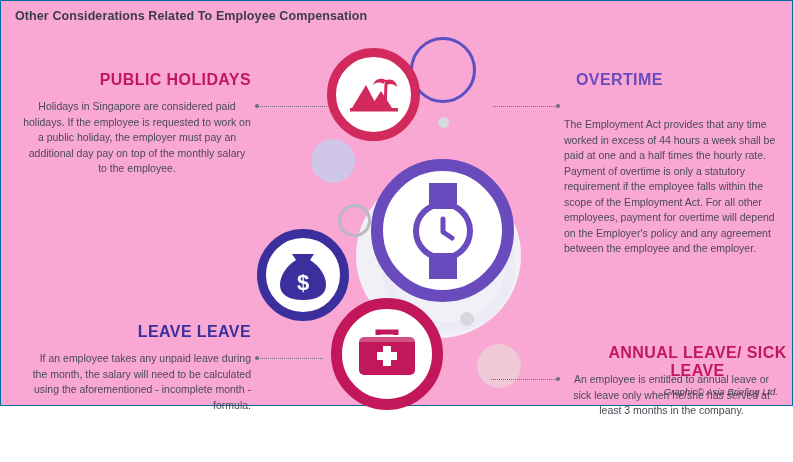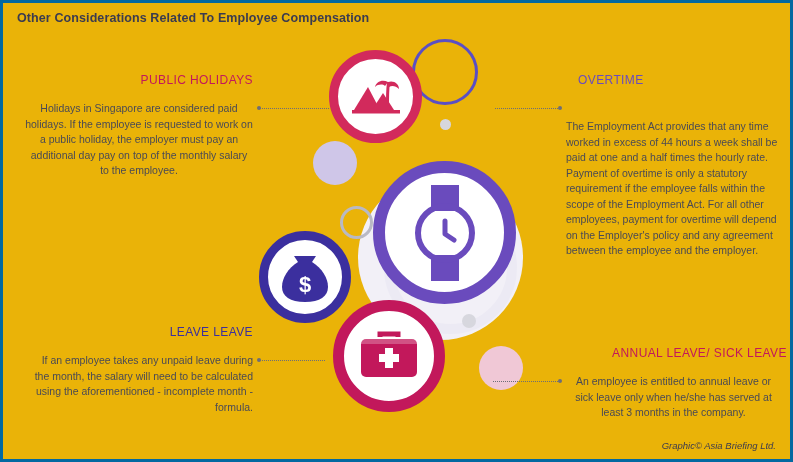--- a/index.html
+++ b/index.html
@@ -9,40 +9,40 @@
   body {
     width: 793px;
     height: 462px;
     background: #ffffff;
     font-family: "Liberation Sans", sans-serif;
     overflow: hidden;
   }
   #page {
     position: relative;
     width: 793px;
-    height: 462px;
+    height: 406px;
     box-sizing: border-box;
-    border: 3px solid #0369a1;
-    background: #eab308;
+    border: 1px solid #0369a1;
+    background: #f9a8d4;
   }
   
   #title {
     position: absolute;
     left: 14px;
     top: 8px;
     font-size: 12.5px;
     font-weight: bold;
     color: #3b3b4f;
     letter-spacing: 0.1px;
   }
   
   .heading {
     position: absolute;
-    font-size: 12px;
-    font-weight: normal;
+    font-size: 16px;
+    font-weight: bold;
     letter-spacing: 0.4px;
   }
   .body-text {
     position: absolute;
     font-size: 10.5px;
     line-height: 15.5px;
     color: #4a4a55;
   }
   .t-right { text-align: right; }
   .t-left  { text-align: left; }

